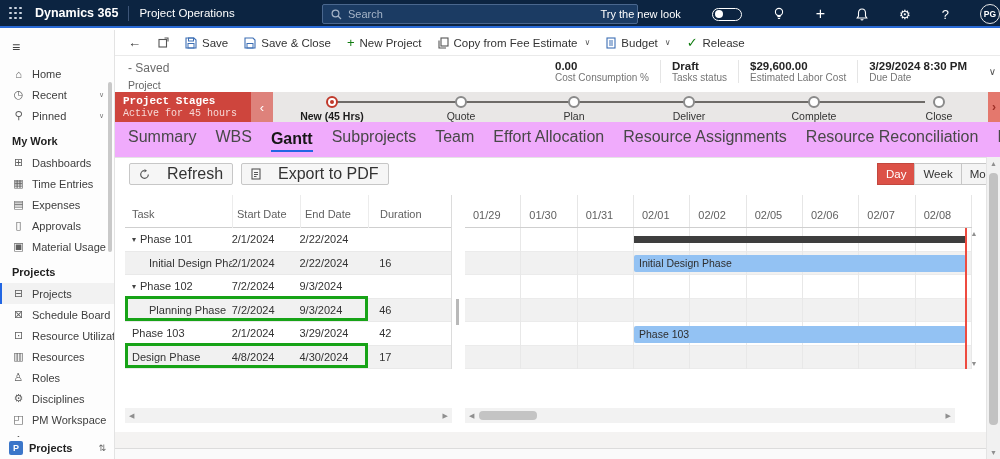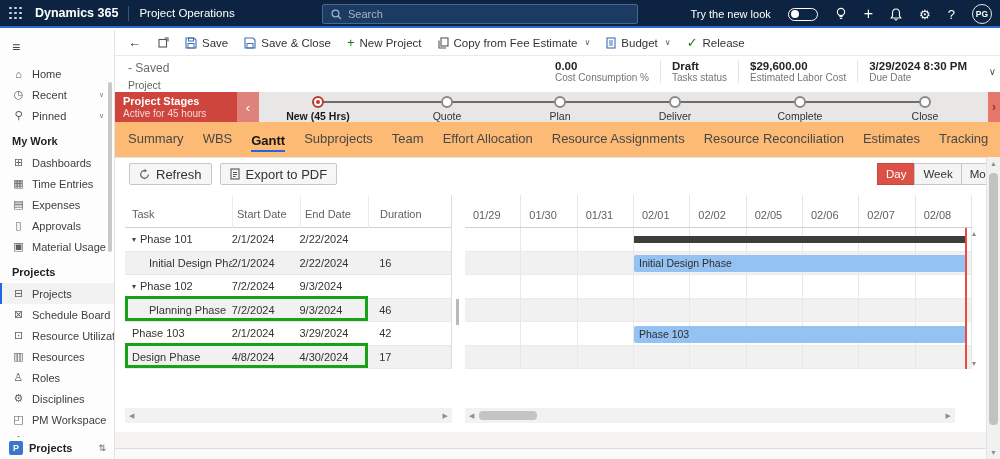--- a/index.html
+++ b/index.html
@@ -10,21 +10,21 @@
   .topbar { position:absolute; left:0; top:0; width:1000px; height:28px; background:#0C2441;
             border-bottom:2px solid #2A6BD7; display:flex; align-items:center; color:#fff; }
   .waffle { width:13px; height:13px; margin-left:9px; display:grid; grid-template-columns:repeat(3,1fr); gap:2px; cursor:pointer; }
   .waffle i { width:2.5px; height:2.5px; background:#cdd6e2; border-radius:50%; }
   .brand { margin-left:13px; font-size:12.5px; font-weight:bold; white-space:nowrap; }
   .tb-div { width:1px; height:15px; background:#3d5578; margin:0 10px; }
   .appname { font-size:11.5px; white-space:nowrap; }
   .tb-search { position:absolute; left:322px; top:4px; width:316px; height:20px; background:#1B3B63;
                border:1px solid #4A678E; border-radius:2px; display:flex; align-items:center; gap:6px;
                padding-left:8px; font-size:11px; color:#A5B4C8; }
-  .tb-right { position:absolute; right:8px; top:0; height:28px; display:flex; align-items:center; gap:17px; }
+  .tb-right { position:absolute; right:0; top:0; height:28px; display:flex; align-items:center; gap:31px; }
   .newlook { font-size:11px; white-space:nowrap; }
   .toggle { width:30px; height:13px; border:1px solid #fff; border-radius:8px; position:relative; cursor:pointer; }
   .toggle i { position:absolute; left:2px; top:1.5px; width:8px; height:8px; background:#fff; border-radius:50%; }
   .tb-ic { font-size:13px; color:#fff; cursor:pointer; line-height:1; }
   .tb-plus { font-size:16px; font-weight:300; }
   .avatar { width:20px; height:20px; border:1px solid #E7E7E7; border-radius:50%; display:grid; place-items:center;
             font-size:8.5px; font-weight:bold; cursor:pointer; }
 
   
   .sidebar { position:absolute; left:0; top:30px; width:115px; height:429px; background:#FDFDFD;
@@ -60,45 +60,45 @@
   .tr-entity { position:absolute; left:13px; top:23px; font-size:10.5px; color:#666; }
   .stats { position:absolute; right:22px; top:4px; display:flex; align-items:flex-start; }
   .stat { padding:0 11px; border-left:1px solid #E5E5E5; }
   .stat:first-child { border-left:none; }
   .stat .v { font-size:11.5px; font-weight:bold; color:#242424; white-space:nowrap; }
   .stat .l { font-size:10px; color:#757575; margin-top:0; white-space:nowrap; }
   .hdr-chev { position:absolute; right:4px; top:10px; font-size:10px; color:#555; cursor:pointer; }
 
   
   .bpf { position:absolute; left:115px; top:92px; width:885px; height:30px; display:flex; }
-  .bpf-red { width:122px; background:#CE453D; color:#fff; padding:3px 0 0 8px; }
+  .bpf-red { width:136px; background:#CE453D; color:#fff; padding:3px 0 0 8px;font-family:Liberation Mono, monospace; }
   .bpf-red .t1 { font-size:11px; font-weight:bold; }
   .bpf-red .t2 { font-size:10px; color:#F6D9D6; margin-top:1px; }
   .bpf-back { width:22px; background:#DE827B; color:#fff; display:grid; place-items:center; font-size:13px; cursor:pointer; }
   .bpf-track { flex:1; background:#E9E7E6; position:relative; }
   .bpf-line { position:absolute; top:9px; left:59px; right:63px; height:2px; background:#6E6B68; }
   .station { position:absolute; top:4px; width:0; }
   .st-circle { position:absolute; left:0; top:0; width:12px; height:12px; border:2px solid #8A8A8A; border-radius:50%;
                background:#fff; transform:translateX(-50%); cursor:pointer; }
   .station.active .st-circle { border-color:#C0392B; }
   .station.active .st-circle i { position:absolute; left:2px; top:2px; width:4px; height:4px; background:#C0392B; border-radius:50%; }
   .st-label { position:absolute; left:0; top:14px; transform:translateX(-50%); font-size:10.5px; color:#333; white-space:nowrap; }
   .station.active .st-label { font-weight:bold; color:#1c1c1c; }
   .bpf-fwd { width:12px; background:#E4786D; color:#9E2F26; display:grid; place-items:center; font-size:12px; font-weight:bold; cursor:pointer; }
 
   
-  .tabs { position:absolute; left:115px; top:122px; width:885px; height:35px; background:#fdba74;
-          display:flex; align-items:flex-end; gap:19px; padding:0 0 9px 13px; font-size:13px; color:#484848; }
+  .tabs { position:absolute; left:115px; top:122px; width:885px; height:35px; background:#f0abfc;
+          display:flex; align-items:flex-end; gap:19px; padding:0 0 9px 13px; font-size:16px; color:#484848; }
   .tab { cursor:pointer; white-space:nowrap; padding-bottom:2px; }
   .tab.active { font-weight:bold; color:#161616; border-bottom:2px solid #2266E3; margin-bottom:-4px; padding-bottom:2px; }
   .panel-top { position:absolute; left:115px; top:157px; width:871px; height:1px; background:#E4E4E4; }
 
   
   .gbtn { height:22px; border:1px solid #C7C7C7; background:#F6F6F6; border-radius:2px; display:flex; align-items:center;
-          gap:6px; padding:0 9px; font-size:13px; color:#333; cursor:pointer; white-space:nowrap; }
+          gap:17px; padding:0 9px; font-size:16px; color:#333; cursor:pointer; white-space:nowrap; }
   .toolbar-left { position:absolute; left:129px; top:163px; display:flex; gap:8px; }
   .views { position:absolute; left:878px; top:163px; display:flex; }
   .view { height:22px; border:1px solid #C7C7C7; background:#F4F4F4; font-size:11.5px; color:#333; display:grid;
           place-items:center; padding:0 8px; cursor:pointer; margin-left:-1px; }
   .view.active { background:#DC5147; border-color:#C2473E; color:#fff; }
 
   
   .grid-left { position:absolute; left:125px; top:195px; width:327px; height:174px; border-right:1px solid #DCDCDC; }
   .gl-head { position:relative; height:33px; border-bottom:1px solid #CFCFCF; font-size:11px; color:#5F5F5F; }
   .gl-head span { position:absolute; top:13px; }

